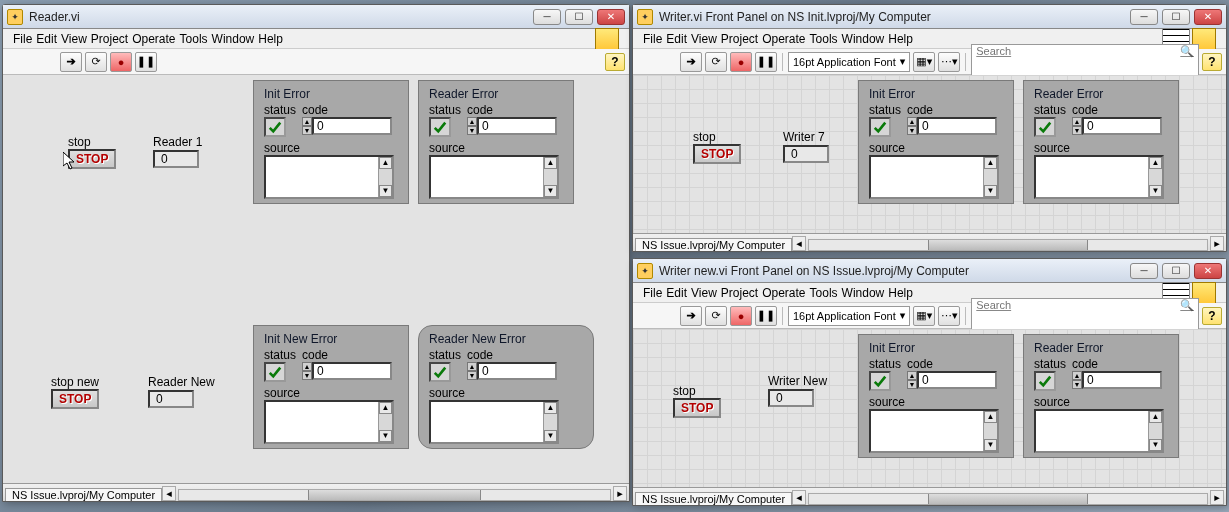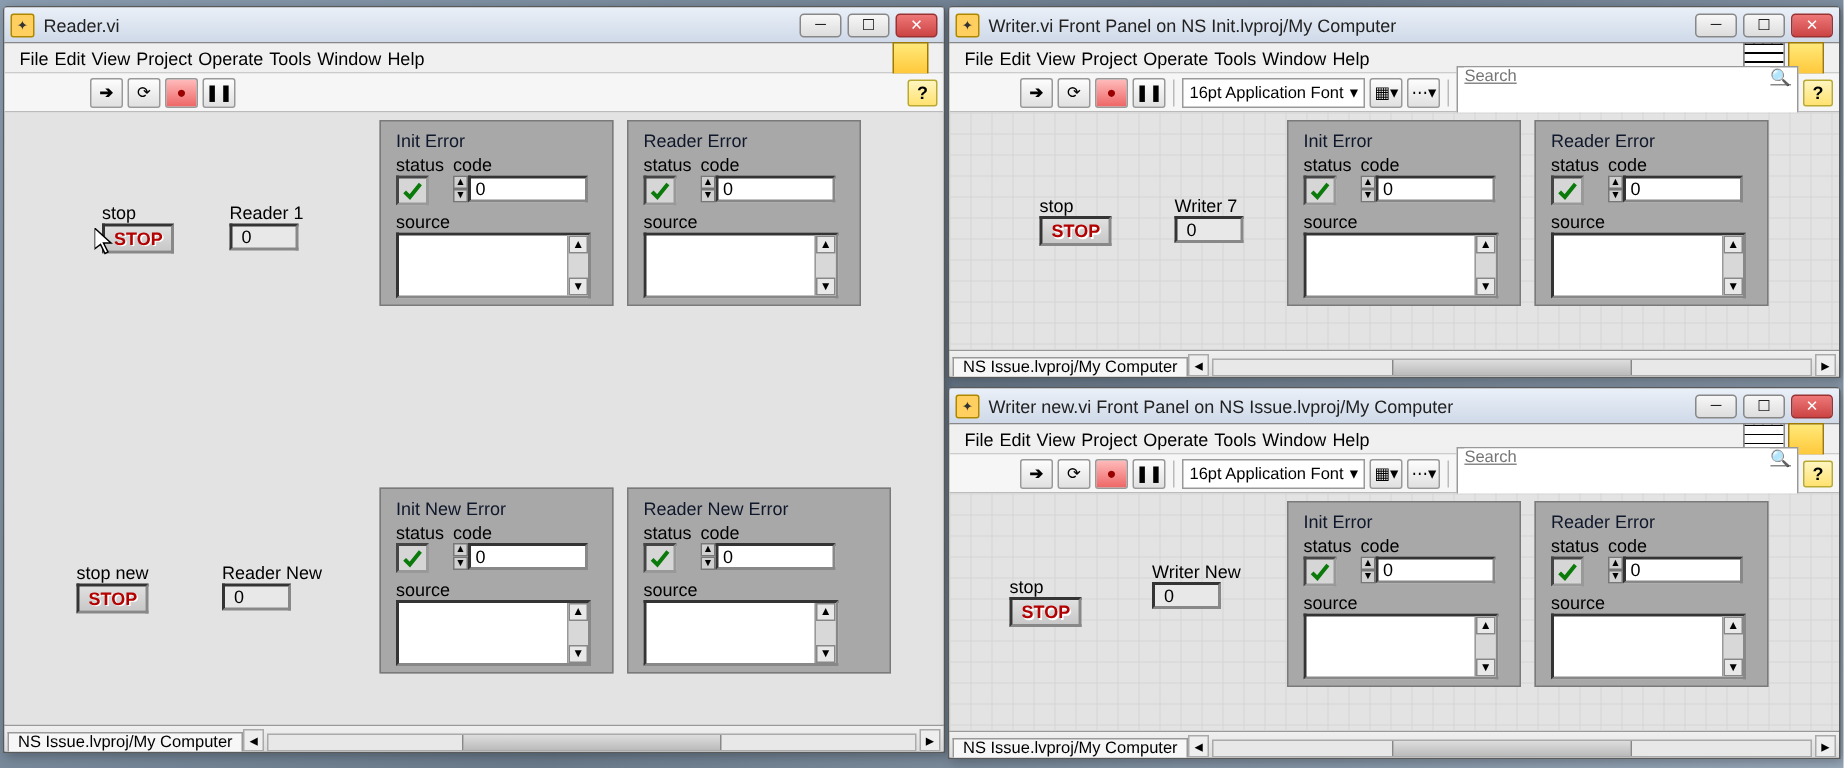--- a/index.html
+++ b/index.html
@@ -344,21 +344,21 @@
       </div>
       <div class="lbl" style="margin-top:4px">source</div>
       <div class="srcarea">
           <div class="vs">
             <div class="arr">▲</div>
             <div class="arr" style="position:absolute;bottom:0;left:0;right:0;">▼</div>
           </div>
         </div>
     </div>
 
-    <div class="cluster" style="left:415px;top:250px;width:176px;">
+    <div class="cluster" style="left:415px;top:250px;width:176px;border-radius:14px;">
       <div class="cl-title">Reader New Error</div>
       <div class="cl-row">
         <div>
           <div class="lbl">status</div>
           <div class="statusbox">
               <svg viewBox="0 0 16 16">
                 <path d="M2 9 L6 13 L14 3" stroke="#0a7a0a" stroke-width="3" fill="none"></path>
               </svg>
             </div>
         </div>

